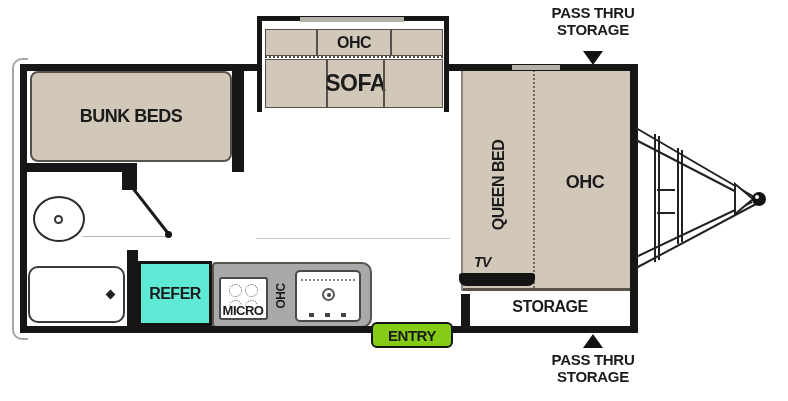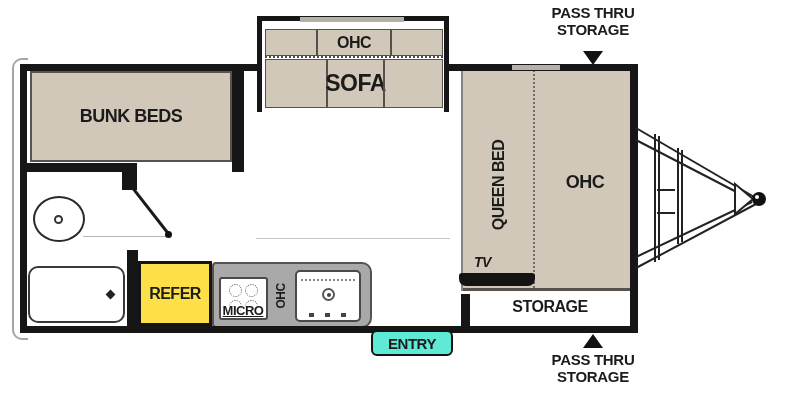--- a/index.html
+++ b/index.html
@@ -48,21 +48,21 @@
   </div>
   <div class="abs" style="left:265px;top:56px;width:178px;height:0;border-top:2px dotted #4f4a44;"></div>
   <div class="row tan" style="left:265px;top:59px;width:178px;height:49px;">
     <div style="width:60px;"></div>
     <div style="width:57px;" class="center">
       <span style="font-size:23px;letter-spacing:-0.5px;">SOFA</span>
     </div>
     <div style="flex:1;"></div>
   </div>
 
-  <div class="abs tan center" style="left:30px;top:71px;width:202px;height:91px;border:2px solid #57524b;border-radius:0;">
+  <div class="abs tan center" style="left:30px;top:71px;width:202px;height:91px;border:2px solid #57524b;border-radius:8px;">
     <span class="label" style="position:static;font-size:18px;">BUNK BEDS</span>
   </div>
 
 
   <div class="abs" style="left:256px;top:238px;width:194px;height:1px;background:#ccc8c1;"></div>
 
   <div class="abs" style="left:461px;top:70px;width:2px;height:221px;background:#8a867f;"></div>
   <div class="abs tan" style="left:463px;top:70px;width:168px;height:221px;border-bottom:3px solid #57524b;"></div>
   <div class="abs" style="left:533px;top:70px;width:0;height:218px;border-left:2px dotted #6f6a63;"></div>
   <div class="label" style="left:439px;top:173px;width:120px;height:24px;line-height:24px;text-align:center;font-size:16px;transform:rotate(-90deg);">QUEEN BED</div>
@@ -77,31 +77,31 @@
   <div class="abs" style="left:33px;top:196px;width:52px;height:46px;background:#fff;border:2.5px solid #2a2a2a;border-radius:50%;">
     <div class="abs" style="left:19px;top:17px;width:9px;height:9px;border:2px solid #333;border-radius:50%;"></div>
   </div>
   <div class="abs" style="left:83px;top:236px;width:86px;height:1px;background:#b9b5ae;"></div>
   <div class="abs" style="left:133px;top:186px;width:61px;height:0;border-top:3px solid #1a1a1a;transform:rotate(52deg);transform-origin:0 0;"></div>
   <div class="abs" style="left:165px;top:231px;width:7px;height:7px;background:#111;border-radius:50%;"></div>
   <div class="abs" style="left:28px;top:266px;width:97px;height:57px;background:#fff;border:2.5px solid #3a3a3a;border-radius:10px;">
     <div class="abs" style="right:9px;top:23px;width:7px;height:7px;background:#222;transform:rotate(45deg);"></div>
   </div>
 
-  <div class="abs center" style="left:138px;top:261px;width:74px;height:65px;background:#fde047;border:3px solid #141414;">
+  <div class="abs center" style="left:138px;top:261px;width:74px;height:65px;background:#5eead4;border:3px solid #141414;">
     <span class="label" style="position:static;font-size:16px;">REFER</span>
   </div>
   <div class="abs" style="left:212px;top:262px;width:160px;height:66px;background:var(--counter-gray);border:2px solid #57524b;border-radius:4px 10px 10px 4px;"></div>
   <div class="abs" style="left:219px;top:277px;width:49px;height:43px;background:#fff;border:2px solid #4a4a4a;border-radius:3px;display:flex;flex-wrap:wrap;align-content:center;justify-content:center;">
     <div class="burner"></div>
     <div class="burner"></div>
     <div class="burner"></div>
     <div class="burner"></div>
   </div>
-  <div class="label outline-text" style="left:214px;top:303px;width:58px;text-align:center;font-size:13px;text-decoration:underline;">MICRO</div>
+  <div class="label outline-text" style="left:214px;top:303px;width:58px;text-align:center;font-size:13px;">MICRO</div>
   <div class="label" style="left:264px;top:289px;width:34px;height:14px;line-height:14px;text-align:center;font-size:12px;transform:rotate(-90deg);">OHC</div>
   <div class="abs" style="left:295px;top:270px;width:66px;height:52px;background:#fff;border:2.5px solid #4a4a4a;border-radius:5px;">
     <div class="abs" style="left:4px;right:4px;top:7px;border-top:2px dotted #888;"></div>
     <div class="abs" style="left:25px;top:16px;width:13px;height:13px;border:2.5px solid #555;border-radius:50%;display:flex;align-items:center;justify-content:center;">
       <div style="width:4px;height:4px;background:#444;border-radius:50%;"></div>
     </div>
     <div class="abs" style="left:12px;bottom:3px;width:5px;height:4px;background:#444;"></div>
     <div class="abs" style="left:28px;bottom:3px;width:5px;height:4px;background:#444;"></div>
     <div class="abs" style="left:44px;bottom:3px;width:5px;height:4px;background:#444;"></div>
   </div>
@@ -110,21 +110,21 @@
   <div class="wall" style="left:446px;top:64px;width:192px;height:7px;"></div>
   <div class="abs" style="left:512px;top:65px;width:48px;height:5px;background:var(--window-gray);"></div>
   <div class="wall" style="left:20px;top:64px;width:7px;height:269px;"></div>
   <div class="wall" style="left:630px;top:64px;width:8px;height:269px;"></div>
   <div class="wall" style="left:20px;top:326px;width:618px;height:7px;"></div>
   <div class="wall" style="left:232px;top:66px;width:12px;height:106px;"></div>
   <div class="wall" style="left:20px;top:163px;width:112px;height:9px;"></div>
   <div class="wall" style="left:122px;top:163px;width:15px;height:27px;"></div>
   <div class="wall" style="left:127px;top:250px;width:11px;height:83px;"></div>
 
-  <div class="abs center" style="left:371px;top:330px;width:82px;height:26px;background:#5eead4;border:2.5px solid #141414;border-radius:6px;">
+  <div class="abs center" style="left:371px;top:322px;width:82px;height:26px;background:#84cc16;border:2.5px solid #141414;border-radius:6px;">
     <span class="label" style="position:static;font-size:15px;">ENTRY</span>
   </div>
 
   <div class="callout" style="left:536px;top:4px;">
     <div>PASS THRU</div>
     <div>STORAGE</div>
   </div>
   <div class="tri-down" style="left:583px;top:51px;"></div>
 
   <div class="tri-up" style="left:583px;top:334px;"></div>

